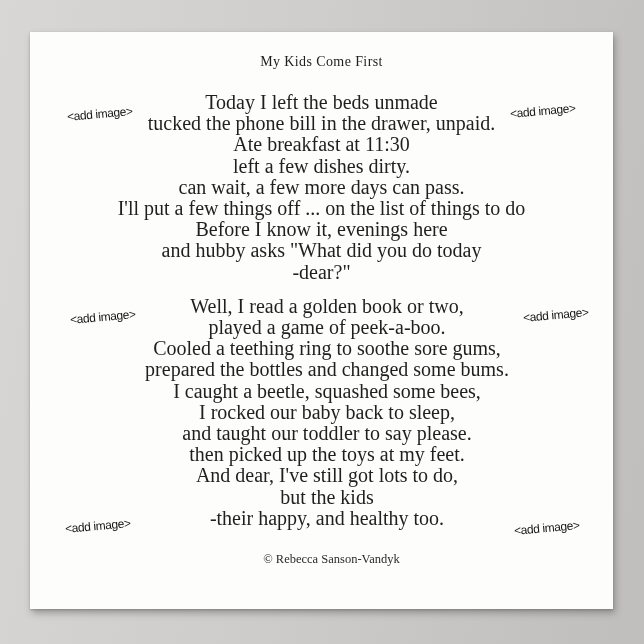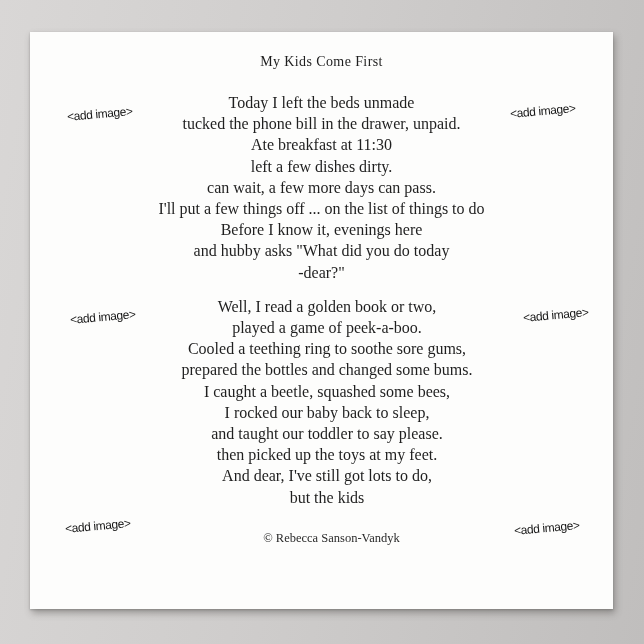--- a/index.html
+++ b/index.html
@@ -33,21 +33,21 @@
     color: #1e1e1e;
   }
   .poem {
     margin-top: 20px;
     text-align: center;
     color: #1f1f1f;
   }
   .stanza { margin: 0; }
   .stanza + .stanza { margin-top: 13px; padding-left: 11px; }
   .poem-line {
-    font-size: 16px;
+    font-size: 20px;
     line-height: 21.2px;
     white-space: pre;
   }
   .copyright {
     margin-top: 23px;
     text-align: center;
     font-size: 12.5px;
     line-height: 14px;
     color: #2a2a2a;
     position: relative;
@@ -101,18 +101,19 @@
         <div class="poem-line">Well, I read a golden book or two,</div>
         <div class="poem-line">played a game of peek-a-boo.</div>
         <div class="poem-line">Cooled a teething ring to soothe sore gums,</div>
         <div class="poem-line">prepared the bottles and changed some bums.</div>
         <div class="poem-line">I caught a beetle, squashed some bees,</div>
         <div class="poem-line">I rocked our baby back to sleep,</div>
         <div class="poem-line">and taught our toddler to say please.</div>
         <div class="poem-line">then picked up the toys at my feet.</div>
         <div class="poem-line">And dear, I've still got lots to do,</div>
         <div class="poem-line">but the kids</div>
+        <div class="poem-line">-their happy, and healthy too.</div>
       </div>
   </div>
 
   <div class="copyright">© Rebecca Sanson-Vandyk</div>
 
 </div>
 
 </body></html>

